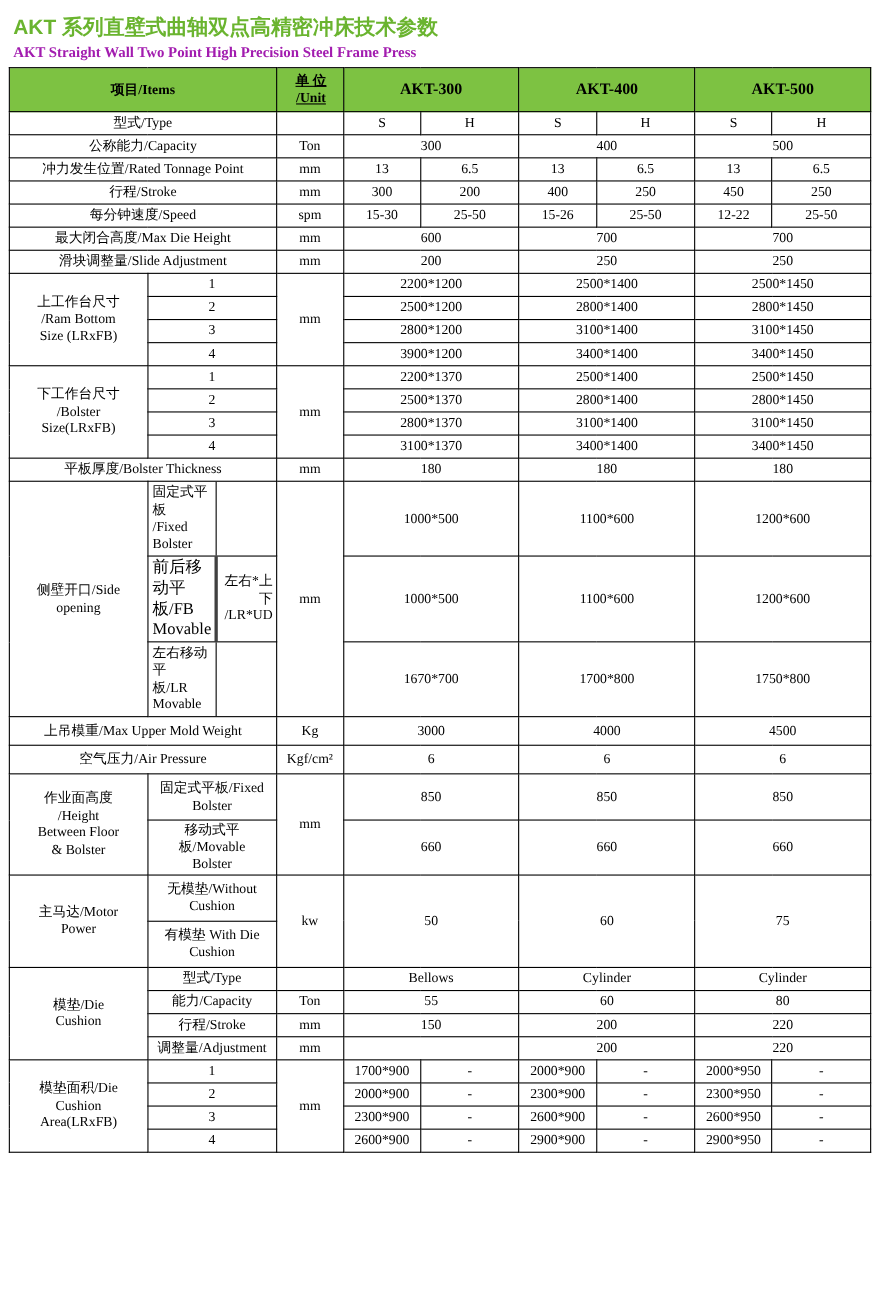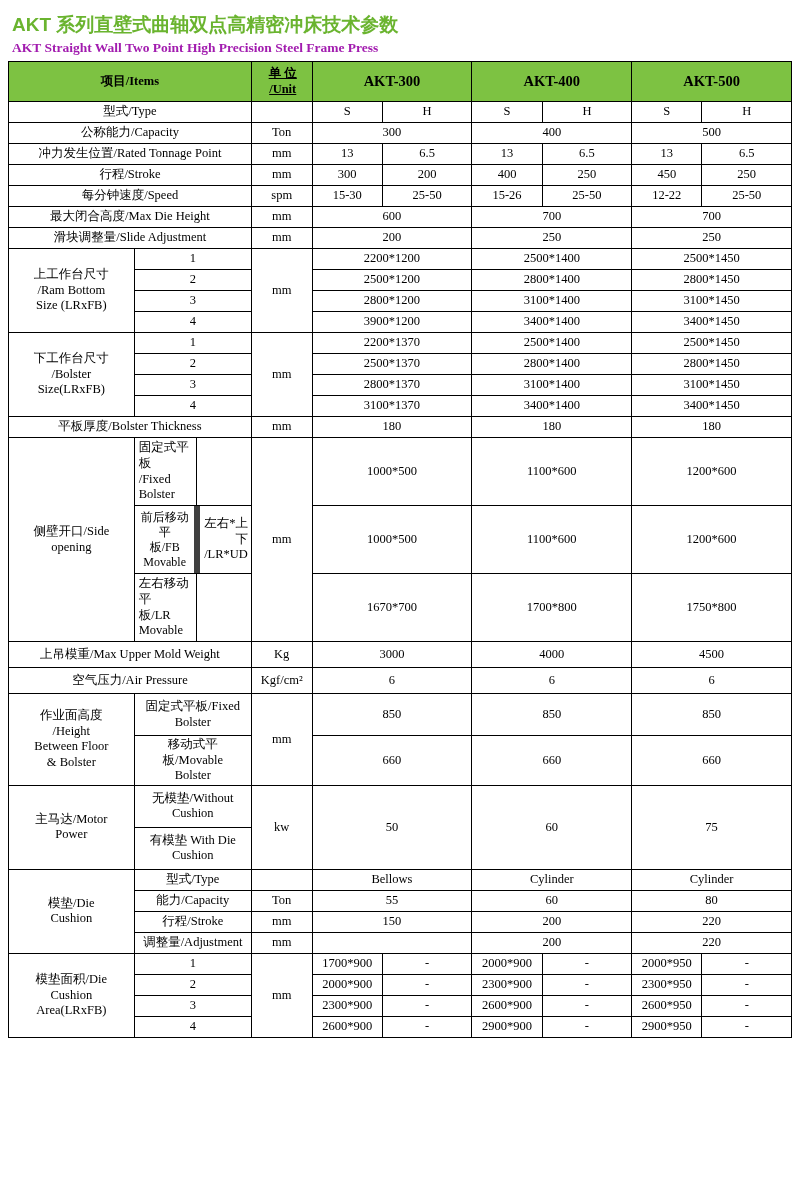--- a/index.html
+++ b/index.html
@@ -262,21 +262,21 @@
       <td rowspan="3">mm</td>
       <td colspan="2" style="height:68px">1000*500</td>
       <td colspan="2">1100*600</td>
       <td colspan="2">1200*600</td>
     </tr>
     <tr>
       <td style="height:68px;padding:0">
         <table style="border-collapse:collapse;width:100%;height:100%">
           <tbody>
                 <tr>
-            <td style="border:none;border-right:6px solid #404040;width:62px;text-align:center;padding-left:4px;font-size:12px;line-height:1.25">
+            <td style="border:none;border-right:3px solid #404040;width:62px;text-align:left;padding-left:4px;font-size:15px;line-height:1.25">
               <div>前后移动平</div>
               <div>板/FB</div>
               <div>Movable</div>
             </td>
             <td style="border:none;text-align:right;padding-left:2px;font-size:12.5px;line-height:1.25">
               <div>左右*上</div>
               <div>下</div>
               <div>/LR*UD</div>
             </td>
           </tr>

